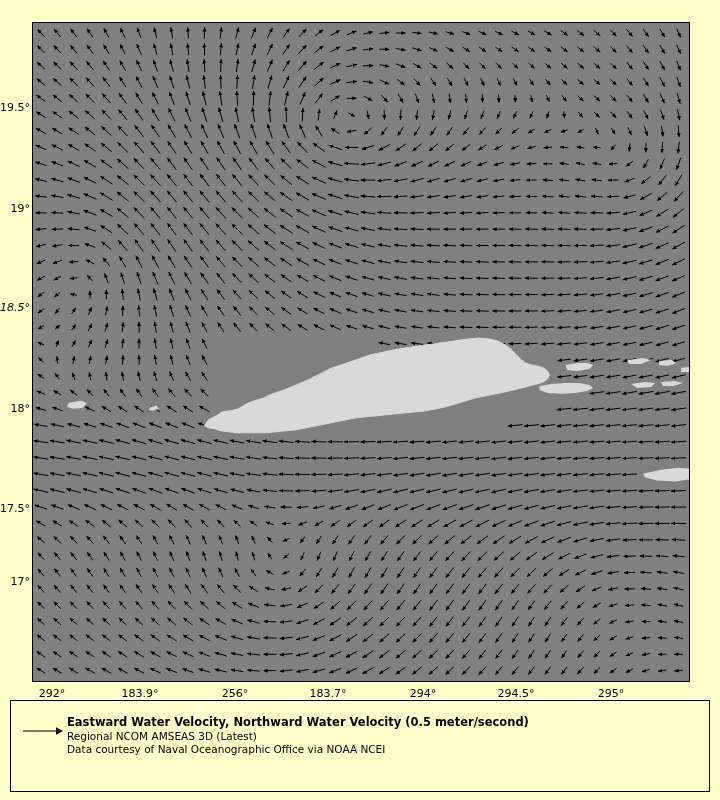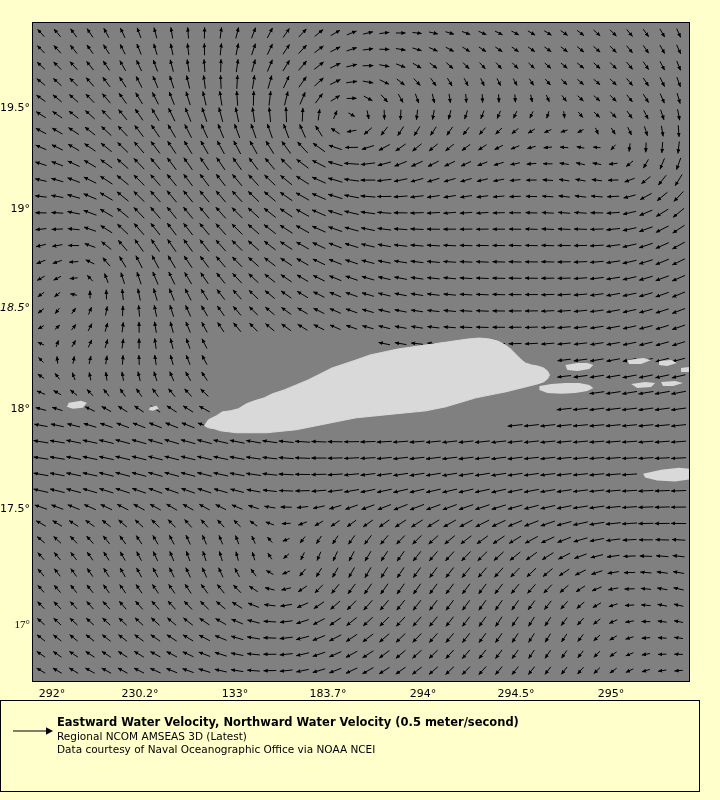--- a/index.html
+++ b/index.html
@@ -48,21 +48,21 @@
     text-align: right;
     width: 30px;
   }
   .xtick-label {
     text-align: center;
     width: 60px;
   }
   
   #legend {
     position: absolute;
-    left: 0;
+    left: 10px;
     top: 700px;
     width: 700px;
     height: 92px;
     border: 1px solid #000000;
     box-sizing: border-box;
     background: #ffffcc;
   }
   #legend-arrow {
     position: absolute;
     left: 12px;
@@ -90,25 +90,25 @@
 </head>
 <body>
 
 <div id="root">
 
   <div class="axis-label ytick-label" style="left:0px; top:101px;">19.5°</div>
   <div class="axis-label ytick-label" style="left:0px; top:202px;">19°</div>
   <div class="axis-label ytick-label" style="left:0px; top:301px;font-style:italic;">18.5°</div>
   <div class="axis-label ytick-label" style="left:0px; top:402px;">18°</div>
   <div class="axis-label ytick-label" style="left:0px; top:502px;">17.5°</div>
-  <div class="axis-label ytick-label" style="left:0px; top:618px;font-family:Liberation Serif, serif;">17°</div>
+  <div class="axis-label ytick-label" style="left:0px; top:575px;">17°</div>
 
   <div class="axis-label xtick-label" style="left:22px; top:687px;">292°</div>
-  <div class="axis-label xtick-label" style="left:110px; top:687px;">230.2°</div>
-  <div class="axis-label xtick-label" style="left:205px; top:687px;">133°</div>
+  <div class="axis-label xtick-label" style="left:110px; top:687px;">183.9°</div>
+  <div class="axis-label xtick-label" style="left:205px; top:687px;">256°</div>
   <div class="axis-label xtick-label" style="left:298px; top:687px;">183.7°</div>
   <div class="axis-label xtick-label" style="left:393px; top:687px;">294°</div>
   <div class="axis-label xtick-label" style="left:486px; top:687px;">294.5°</div>
   <div class="axis-label xtick-label" style="left:581px; top:687px;">295°</div>
 
   <div id="map-panel">
     <svg id="vector-layer" viewBox="0 0 658 660" preserveAspectRatio="none" xmlns="http://www.w3.org/2000/svg">
       <defs>
         <marker id="ah" markerWidth="5" markerHeight="5" refX="4.2" refY="2" orient="auto" markerUnits="strokeWidth">
           <path d="M0,0 L4.4,2 L0,4 z" fill="#000000"></path>

